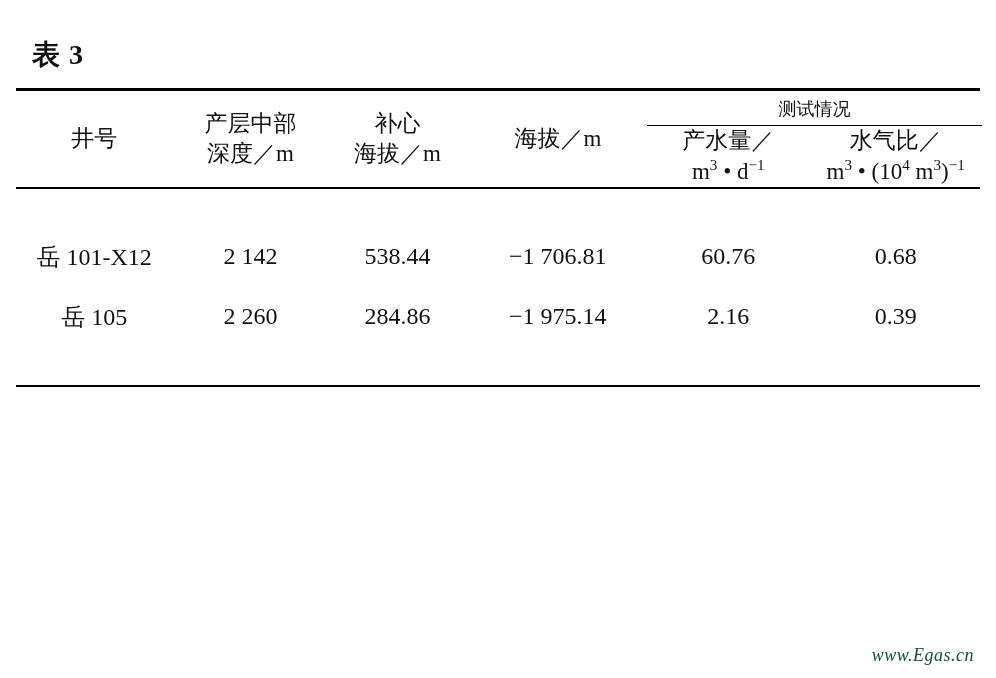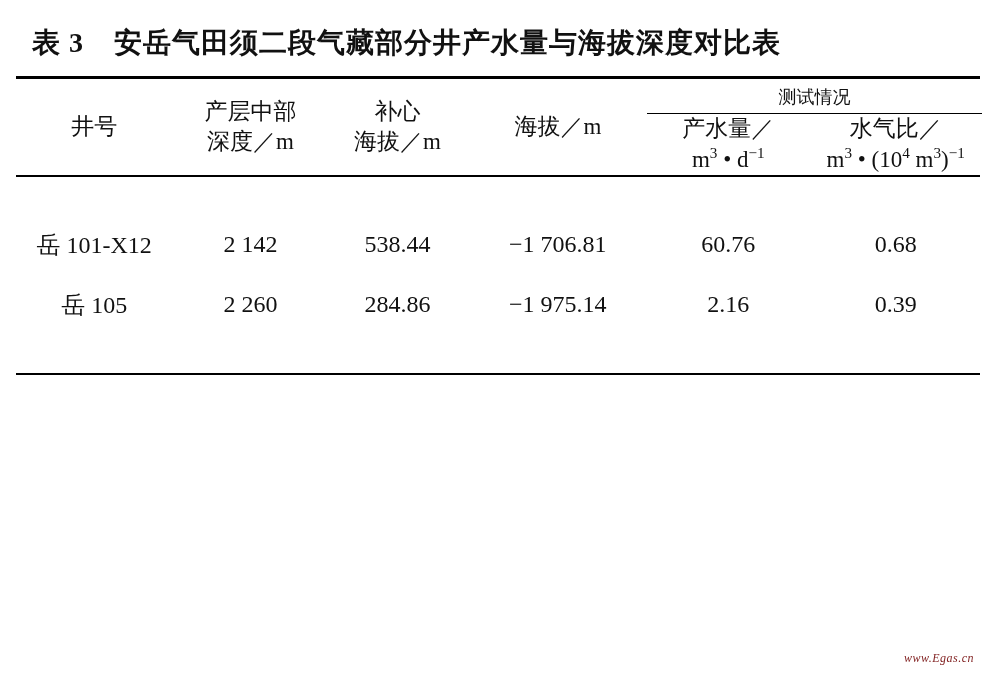--- a/index.html
+++ b/index.html
@@ -20,21 +20,21 @@
     width: 996px;
     height: 678px;
     box-sizing: border-box;
     padding: 0 14px;
   }
 
   
   .title-row {
     display: flex;
     align-items: baseline;
-    padding: 24px 0 14px 18px;
+    padding: 36px 0 14px 18px;
     font-weight: bold;
     font-size: 28px;
     letter-spacing: 1px;
   }
   .title-label {
     margin-right: 30px;
     white-space: nowrap;
   }
   .title-text {
     white-space: nowrap;
@@ -104,35 +104,34 @@
 
   sup { font-size: 0.66em; vertical-align: super; }
 
   .nowrap { white-space: nowrap; }
 
   
   .watermark {
     position: absolute;
     right: 22px;
     bottom: 12px;
-    color: #7f1d1d;
-    font-size: 12px;
+    color: #14532d;
+    font-size: 18px;
     font-style: italic;
     font-family: "Liberation Serif", serif;
     letter-spacing: 0.5px;
   }
 </style>
 </head>
 <body>
 
 <div class="page">
 
   <div class="title-row">
     <span class="title-label">表 3</span>
-    <span class="title-text">安岳气田须二段气藏部分井产水量与海拔深度对比表</span>
   </div>
 
   <div class="rule-top"></div>
 
   <table class="data">
     <colgroup>
       <col class="col-well">
       <col class="col-depth">
       <col class="col-patch">
       <col class="col-alt">

